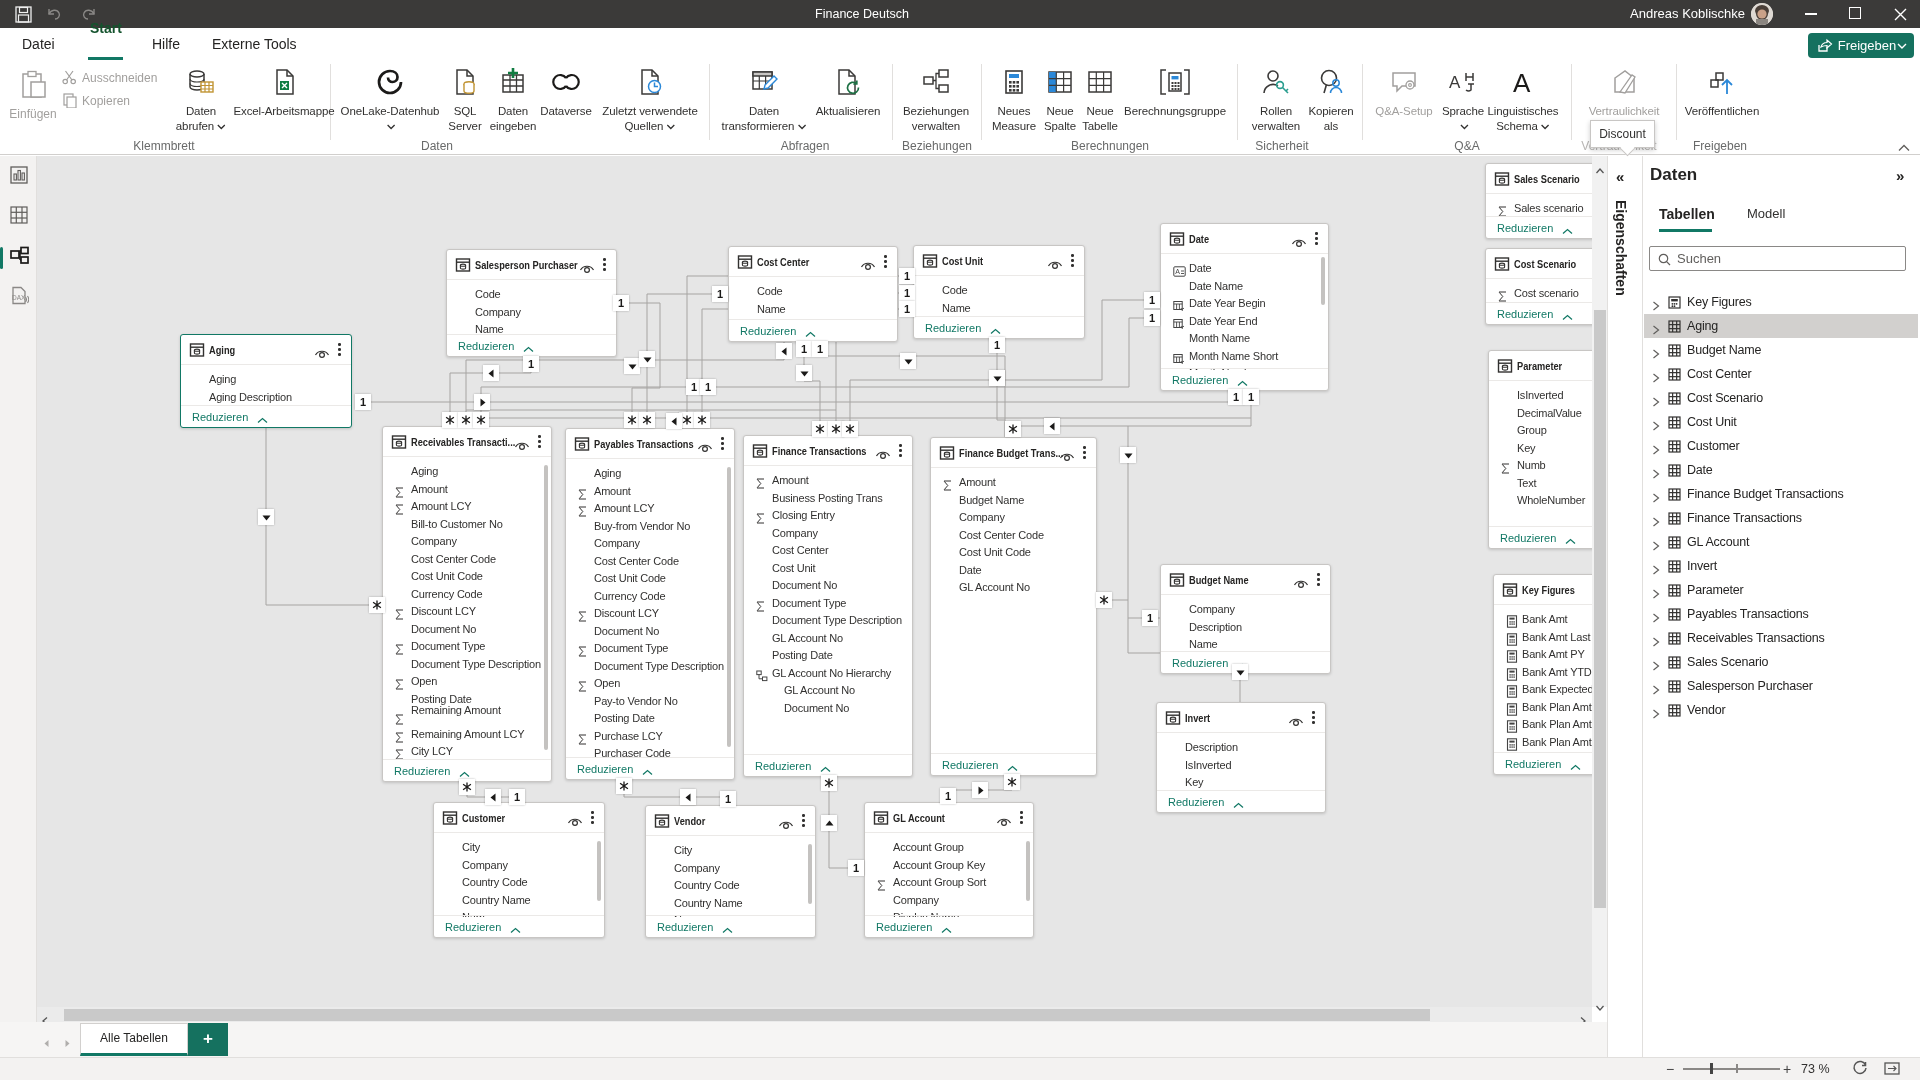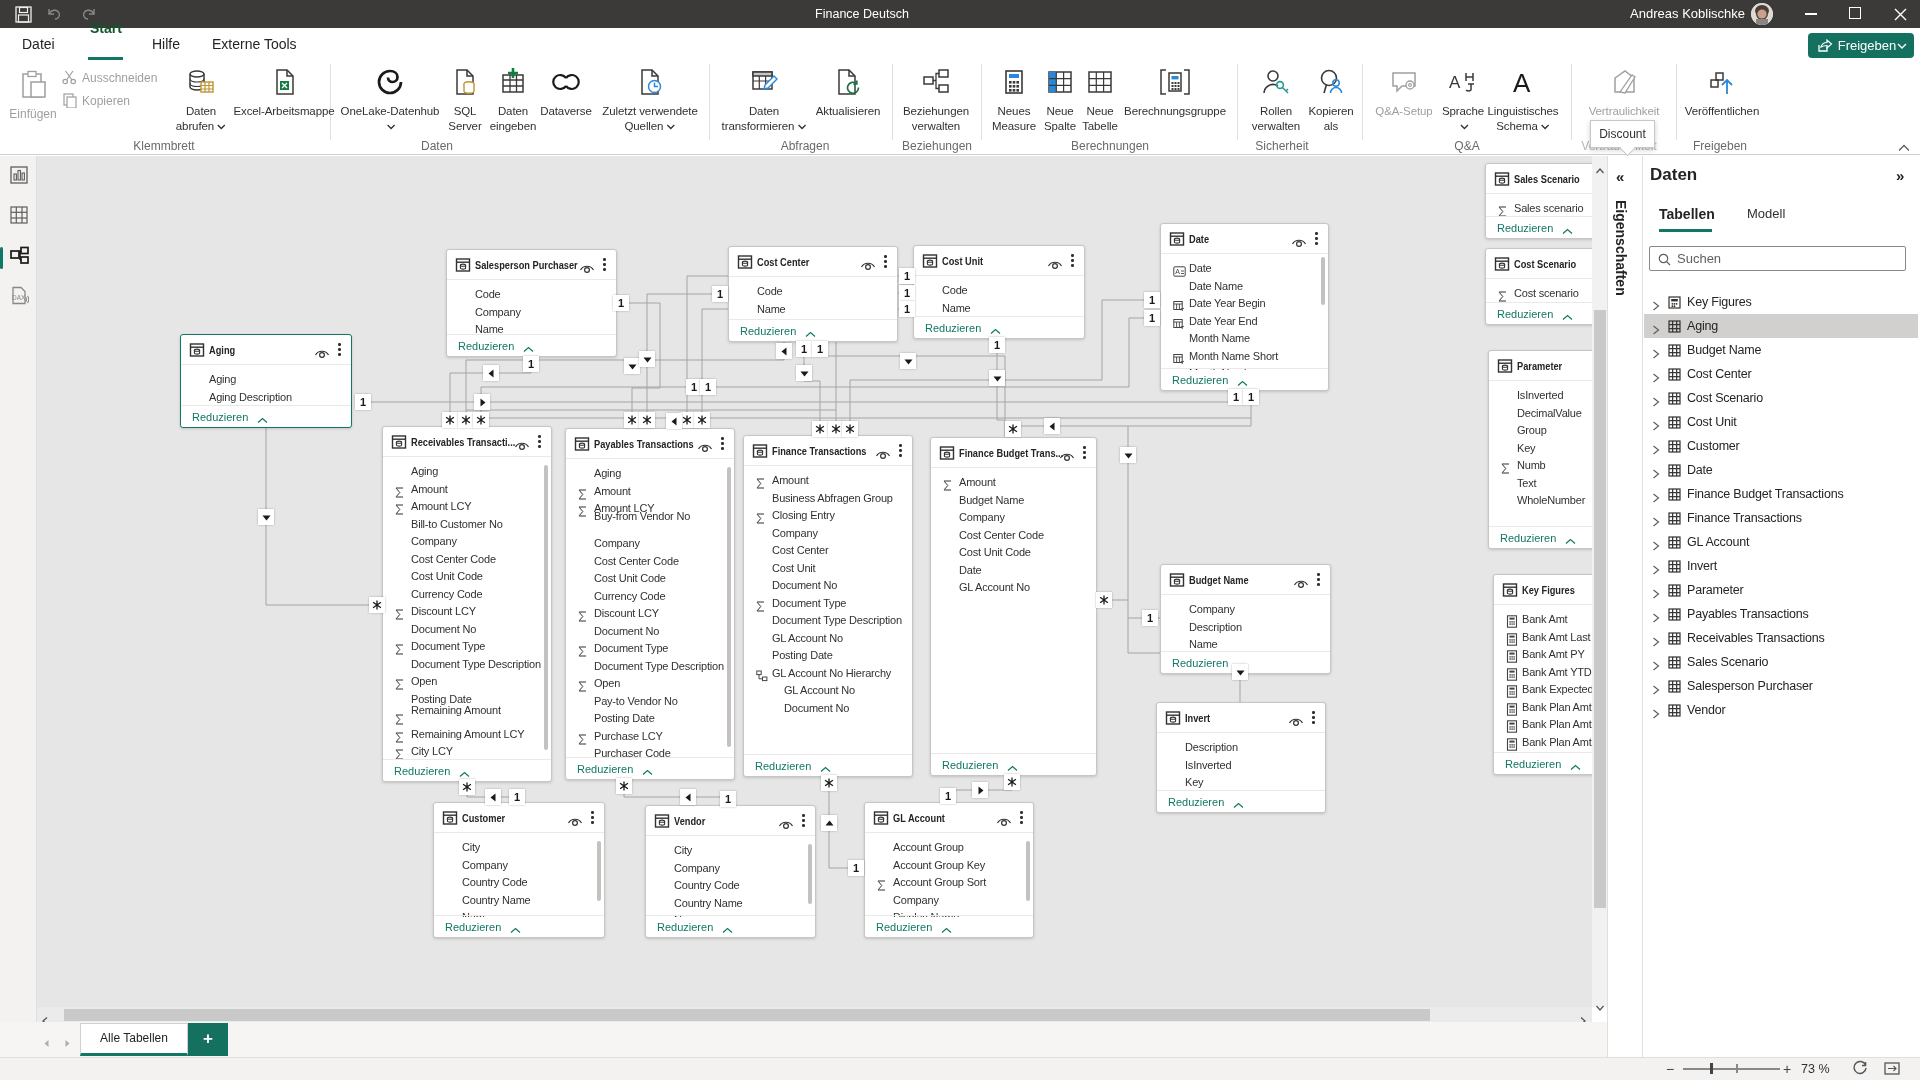--- a/index.html
+++ b/index.html
@@ -730,21 +730,21 @@
 <div class="abs" style="left:0;top:30px;width:168px;height:300px;overflow:hidden">
 <div class="cfield" style="left:28px;top:8.0px;right:10px">Aging</div>
 <div class="abs" style="left:12px;top:26.5px"><svg width="9" height="11" viewBox="0 0 9 11" style="">
           <path d="M1,1 H8 M1.2,1.3 L4.8,5.5 L1.2,9.7 M1,10 H8" fill="none" stroke="#323130" stroke-width="1"></path>
         </svg></div>
 <div class="cfield" style="left:28px;top:25.5px;right:10px">Amount</div>
 <div class="abs" style="left:12px;top:44.0px"><svg width="9" height="11" viewBox="0 0 9 11" style="">
           <path d="M1,1 H8 M1.2,1.3 L4.8,5.5 L1.2,9.7 M1,10 H8" fill="none" stroke="#323130" stroke-width="1"></path>
         </svg></div>
 <div class="cfield" style="left:28px;top:43.0px;right:10px">Amount LCY</div>
-<div class="cfield" style="left:28px;top:51px;right:10px">Buy-from Vendor No</div>
+<div class="cfield" style="left:28px;top:61px;right:10px">Buy-from Vendor No</div>
 <div class="cfield" style="left:28px;top:78.0px;right:10px">Company</div>
 <div class="cfield" style="left:28px;top:95.5px;right:10px">Cost Center Code</div>
 <div class="cfield" style="left:28px;top:113.0px;right:10px">Cost Unit Code</div>
 <div class="cfield" style="left:28px;top:130.5px;right:10px">Currency Code</div>
 <div class="abs" style="left:12px;top:149.0px"><svg width="9" height="11" viewBox="0 0 9 11" style="">
           <path d="M1,1 H8 M1.2,1.3 L4.8,5.5 L1.2,9.7 M1,10 H8" fill="none" stroke="#323130" stroke-width="1"></path>
         </svg></div>
 <div class="cfield" style="left:28px;top:148.0px;right:10px">Discount LCY</div>
 <div class="cfield" style="left:28px;top:165.5px;right:10px">Document No</div>
 <div class="abs" style="left:12px;top:184.0px"><svg width="9" height="11" viewBox="0 0 9 11" style="">
@@ -788,21 +788,21 @@
 <div class="abs" style="right:10px;top:8px;display:flex;flex-direction:column;gap:2.5px">
       <i style="width:2.6px;height:2.6px;background:#323130;border-radius:50%"></i>
       <i style="width:2.6px;height:2.6px;background:#323130;border-radius:50%"></i>
       <i style="width:2.6px;height:2.6px;background:#323130;border-radius:50%"></i>
     </div>
 <div class="abs" style="left:0;top:30px;width:168px;height:290px;overflow:hidden">
 <div class="abs" style="left:12px;top:9.0px"><svg width="9" height="11" viewBox="0 0 9 11" style="">
           <path d="M1,1 H8 M1.2,1.3 L4.8,5.5 L1.2,9.7 M1,10 H8" fill="none" stroke="#323130" stroke-width="1"></path>
         </svg></div>
 <div class="cfield" style="left:28px;top:8.0px;right:10px">Amount</div>
-<div class="cfield" style="left:28px;top:25.5px;right:10px">Business Abfragen Group</div>
+<div class="cfield" style="left:28px;top:25.5px;right:10px">Business Posting Trans</div>
 <div class="abs" style="left:12px;top:44.0px"><svg width="9" height="11" viewBox="0 0 9 11" style="">
           <path d="M1,1 H8 M1.2,1.3 L4.8,5.5 L1.2,9.7 M1,10 H8" fill="none" stroke="#323130" stroke-width="1"></path>
         </svg></div>
 <div class="cfield" style="left:28px;top:43.0px;right:10px">Closing Entry</div>
 <div class="cfield" style="left:28px;top:60.5px;right:10px">Company</div>
 <div class="cfield" style="left:28px;top:78.0px;right:10px">Cost Center</div>
 <div class="cfield" style="left:28px;top:95.5px;right:10px">Cost Unit</div>
 <div class="cfield" style="left:28px;top:113.0px;right:10px">Document No</div>
 <div class="abs" style="left:12px;top:131.5px"><svg width="9" height="11" viewBox="0 0 9 11" style="">
           <path d="M1,1 H8 M1.2,1.3 L4.8,5.5 L1.2,9.7 M1,10 H8" fill="none" stroke="#323130" stroke-width="1"></path>

